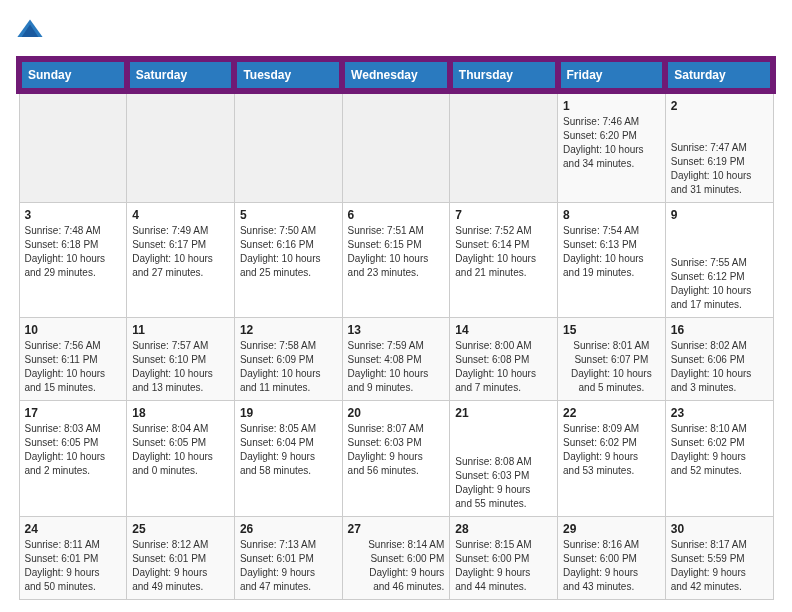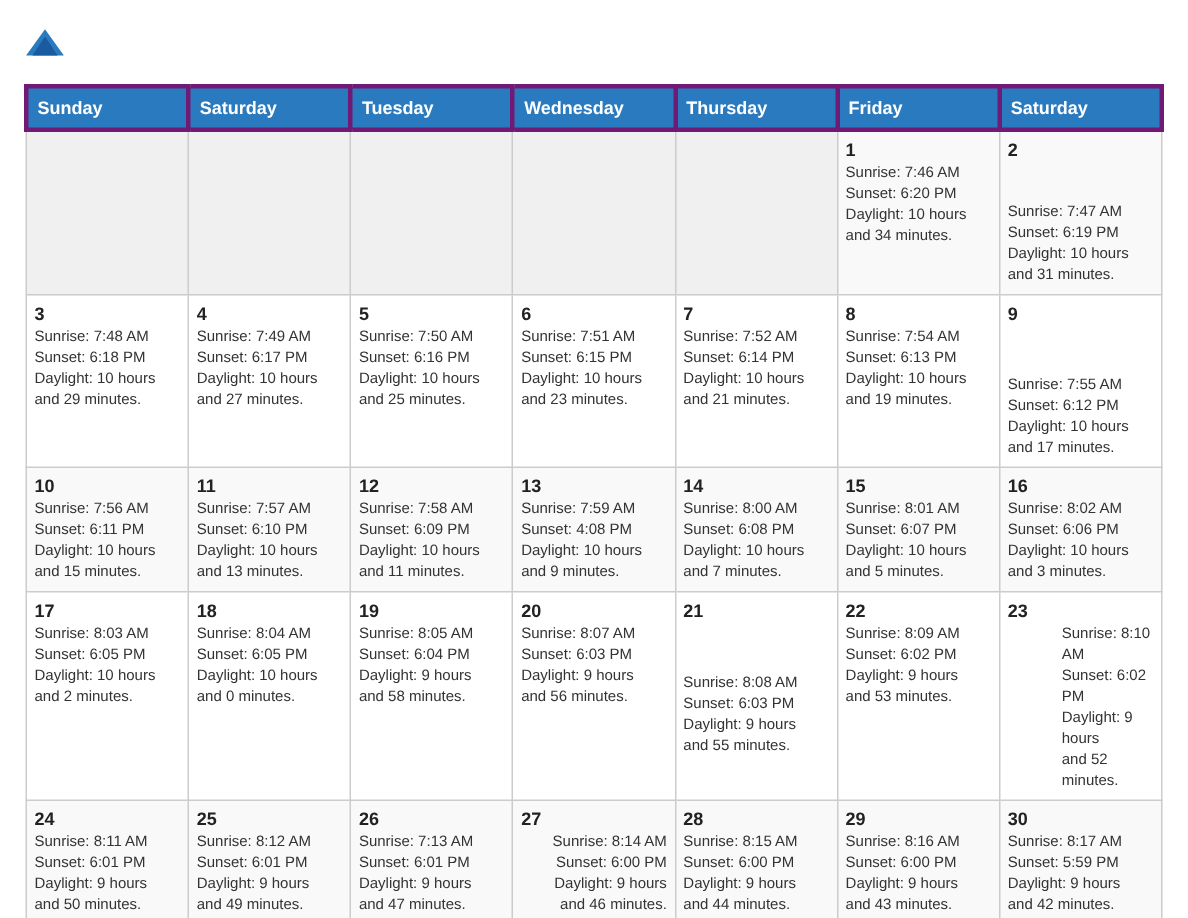--- a/index.html
+++ b/index.html
@@ -51,21 +51,21 @@
       border-collapse: collapse;
       font-size: 11px;
     }
     thead tr th {
       background-color: #2a7abf;
       color: #fff;
       text-align: left;
       padding: 6px 6px;
       font-size: 12px;
       font-weight: bold;
-      border: 3px solid #701a75;
+      border: 6px solid #701a75;
     }
     tbody tr td {
       border: 1px solid #ccc;
       vertical-align: top;
       padding: 5px 5px;
       height: 78px;
       width: 14.28%;
       background: #fff;
     }
     tbody tr:nth-child(odd) td {
@@ -222,21 +222,21 @@
         </td>
         <td>
           <div class="day-number">14</div>
           <div class="day-info" style="white-space: pre-line;">Sunrise: 8:00 AM
 Sunset: 6:08 PM
 Daylight: 10 hours
 and 7 minutes.</div>
         </td>
         <td>
           <div class="day-number">15</div>
-          <div class="day-info" style="white-space: pre-line;">Sunrise: 8:01 AM
+          <div class="day-info" style="white-space: pre-line; text-align: center;">Sunrise: 8:01 AM
 Sunset: 6:07 PM
 Daylight: 10 hours
 and 5 minutes.</div>
         </td>
         <td>
           <div class="day-number">16</div>
           <div class="day-info" style="white-space: pre-line;">Sunrise: 8:02 AM
 Sunset: 6:06 PM
 Daylight: 10 hours
 and 3 minutes.</div>
@@ -280,21 +280,21 @@
         </td>
         <td>
           <div class="day-number">22</div>
           <div class="day-info" style="white-space: pre-line;">Sunrise: 8:09 AM
 Sunset: 6:02 PM
 Daylight: 9 hours
 and 53 minutes.</div>
         </td>
         <td>
           <div class="day-number">23</div>
-          <div class="day-info" style="white-space: pre-line; margin-left: 36px;">Sunrise: 8:10 AM
+          <div class="day-info" style="white-space: pre-line;">Sunrise: 8:10 AM
 Sunset: 6:02 PM
 Daylight: 9 hours
 and 52 minutes.</div>
         </td>
       </tr>
       <tr>
         <td>
           <div class="day-number">24</div>
           <div class="day-info" style="white-space: pre-line;">Sunrise: 8:11 AM
 Sunset: 6:01 PM

